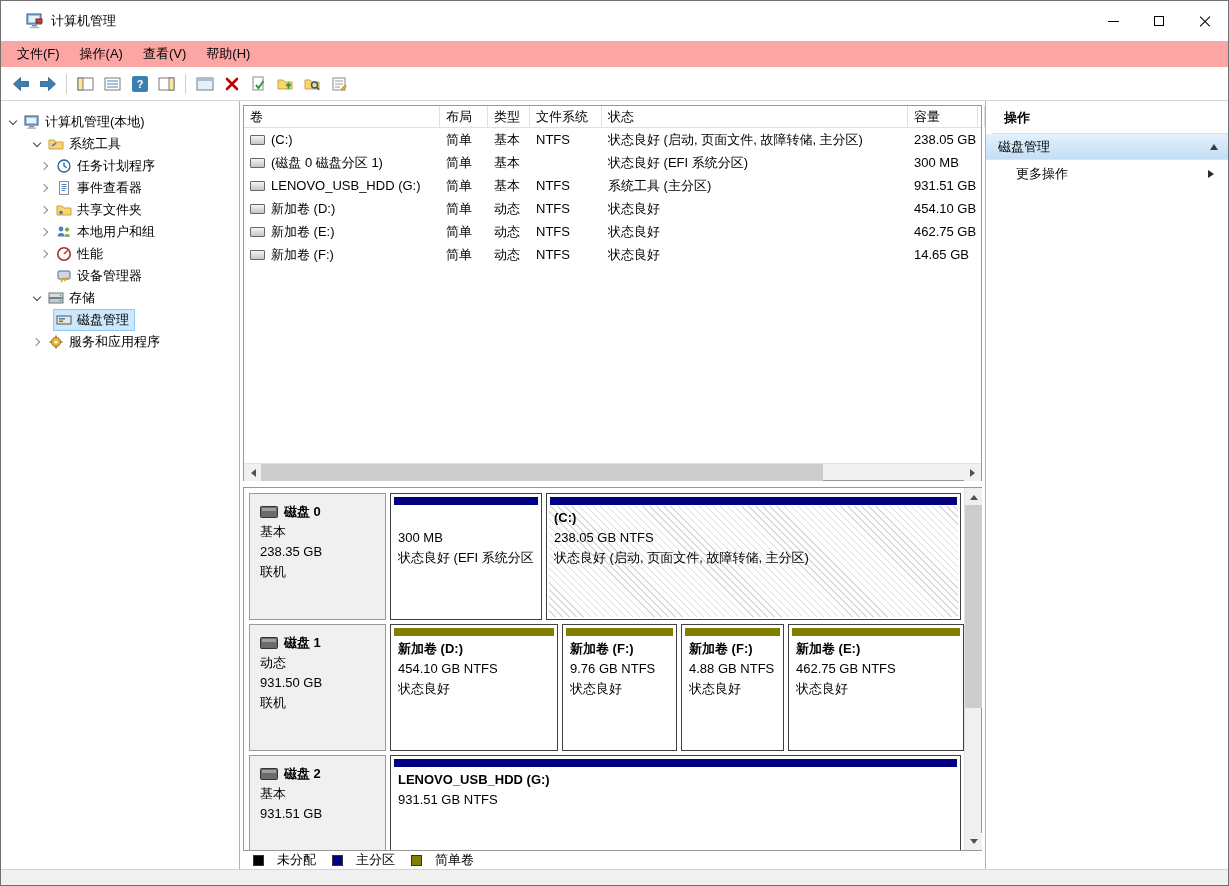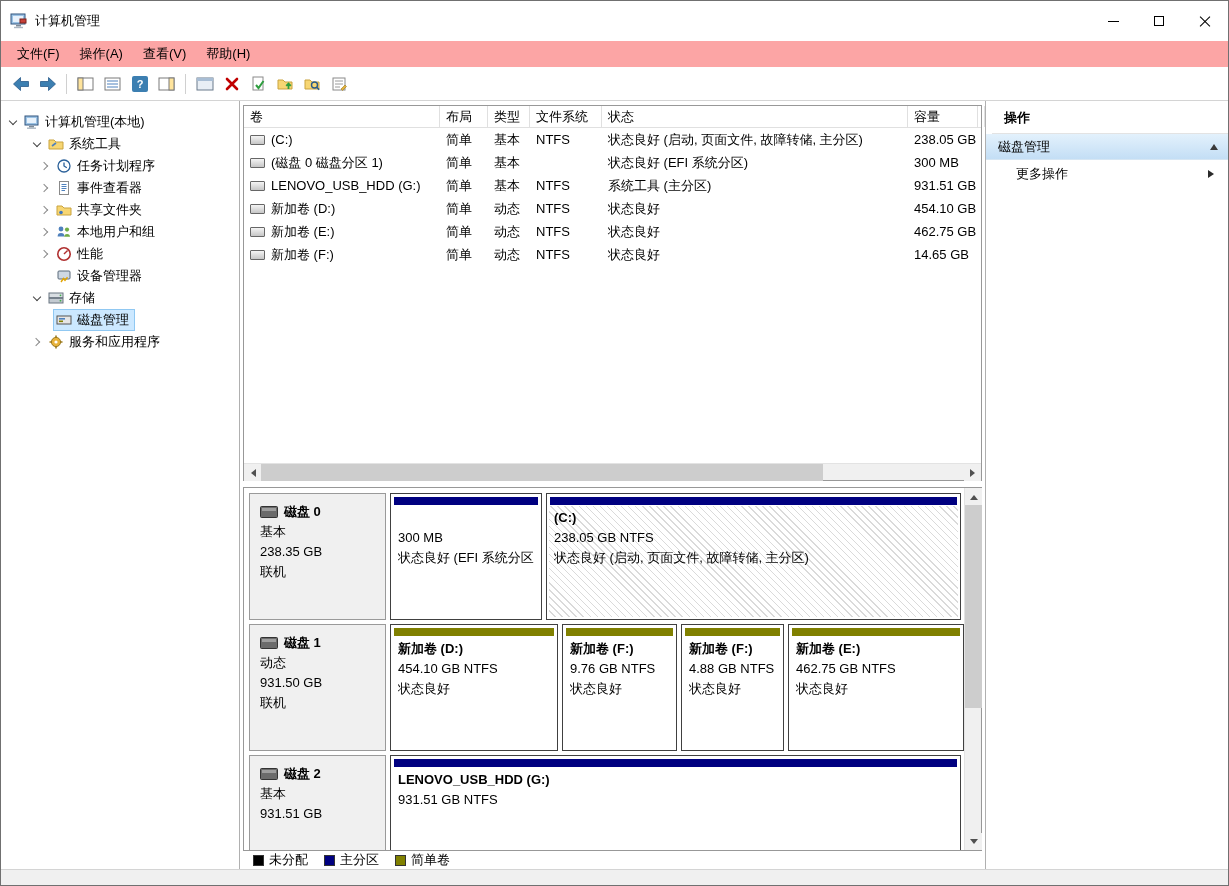--- a/index.html
+++ b/index.html
@@ -1,21 +1,21 @@
 <!DOCTYPE html>
 <html><head>
 <meta charset="utf-8">
 <style>
   * { margin:0; padding:0; box-sizing:border-box; }
   html,body { background:#e6e6e6; }
   body { font-family:"Liberation Sans","DejaVu Sans",sans-serif; font-size:13px; color:#000; }
   .window { width:1229px; height:886px; background:#fff; border:1px solid #707070; display:flex; flex-direction:column; overflow:hidden; }
 
   
-  .titlebar { height:40px; display:flex; align-items:center; padding-left:9px; background:#fff; flex:none; }
+  .titlebar { height:40px; display:flex; align-items:center; padding-left:9px; background:#fff; flex:none;margin-left:16px; }
   .app-icon { width:18px; height:18px; margin-right:7px; flex:none; }
   .title-text { flex:1; font-size:13px; }
   .win-controls { display:flex; height:100%; flex:none; }
   .wc { width:46px; height:100%; display:flex; align-items:center; justify-content:center; position:relative; }
   .ic-min { width:11px; height:1px; background:#000; display:block; }
   .ic-max { width:10px; height:10px; border:1px solid #000; display:block; }
   .ic-x { position:absolute; width:14px; height:1px; background:#000; }
   .ic-x.a { transform:rotate(45deg); } .ic-x.b { transform:rotate(-45deg); }
 
   
@@ -79,21 +79,21 @@
   .disk-parts { flex:1; display:flex; gap:4px; margin-left:4px; min-width:0; }
   .part { border:1px solid #404040; background:#fff; padding:2px; display:flex; flex-direction:column; flex:none; overflow:hidden; }
   .part-strip { height:8px; margin:1px; flex:none; }
   .part-body { flex:1; padding:2px 5px; overflow:hidden; }
   .part-body.hatched { background:repeating-linear-gradient(45deg,#ffffff 0px,#ffffff 4px,#dadada 4px,#dadada 5px); }
   .p-title { height:20px; line-height:20px; font-weight:bold; white-space:nowrap; overflow:hidden; }
   .p-line { height:20px; line-height:20px; white-space:nowrap; overflow:hidden; }
 
   
   .legend { height:18px; flex:none; display:flex; align-items:center; gap:16px; padding-left:10px; background:#fff; }
-  .leg-item { display:flex; align-items:center; gap:5px; }
+  .leg-item { display:flex; align-items:center; gap:13px; }
   .leg-sq { width:11px; height:11px; border:1px solid #333; display:inline-block; }
 
   
   .actions-header { font-weight:bold; padding:8px 12px 6px 12px; border-bottom:1px solid #e3e3e3;margin-left:6px; }
   .actions-section { height:26px; display:flex; align-items:center; padding:0 10px 0 12px; background:linear-gradient(#e3f1fc,#c3def5); border-bottom:1px solid #d6e6f3; }
   .as-label { flex:1; }
   .as-collapse { width:0; height:0; border:4px solid transparent; border-bottom:6px solid #3a3a3a; margin-bottom:3px; }
   .actions-more { height:28px; display:flex; align-items:center; padding:0 10px 0 30px; }
   .am-label { flex:1; }
   .am-arrow { width:0; height:0; border:4px solid transparent; border-left:6px solid #2a2a2a; margin-left:3px; }

